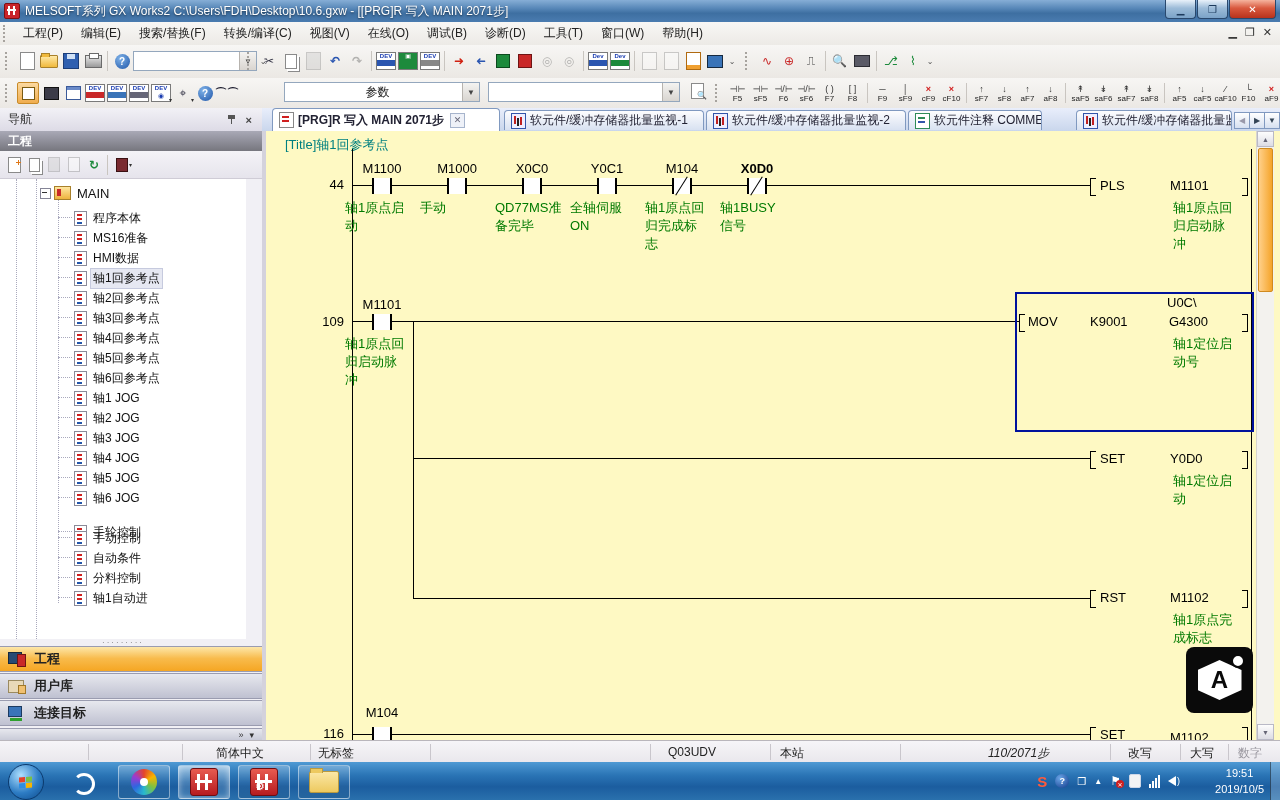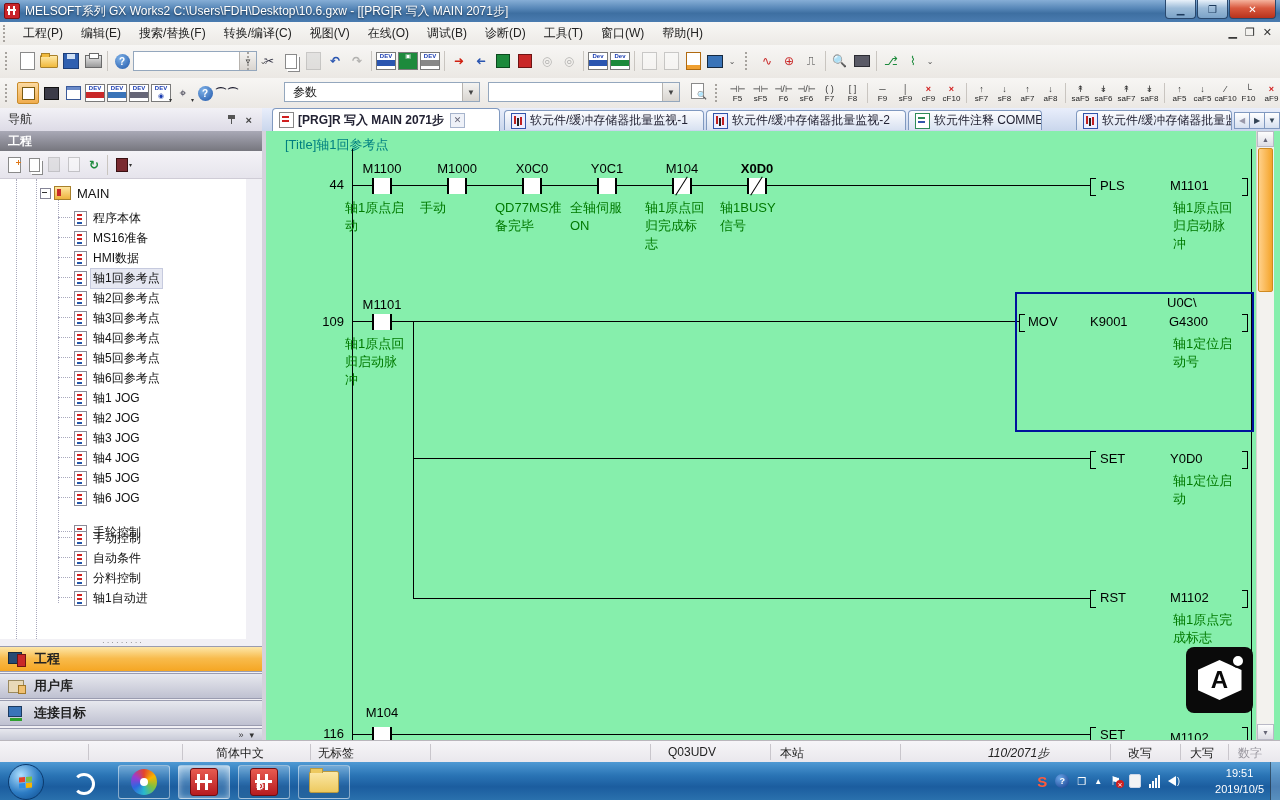--- a/index.html
+++ b/index.html
@@ -32,21 +32,21 @@
   .ic-folder:before{content:"";position:absolute;left:0;top:-3px;width:7px;height:3px;background:#f0b93c;border:1px solid #a8802a;border-bottom:none;}
   .ic-floppy{width:14px;height:14px;background:#2f5fb0;border:1px solid #1c3d78;position:relative;}
   .ic-floppy:before{content:"";position:absolute;left:3px;top:0;width:8px;height:5px;background:#cfe0f5;}
   .ic-printer{width:15px;height:11px;background:linear-gradient(#e8e8e8,#9a9a9a);border:1px solid #6a6a6a;position:relative;}
   .ic-printer:before{content:"";position:absolute;left:3px;top:-3px;width:8px;height:4px;background:#fff;border:1px solid #6a6a6a;}
   .ic-help{width:15px;height:15px;border-radius:50%;background:radial-gradient(circle at 35% 30%,#7fb2e8,#1e55a8);color:#fff;font-size:10px;font-weight:bold;display:flex;align-items:center;justify-content:center;}
   .ic-dev{width:18px;height:16px;background:#fff;border:1px solid #7a7a7a;font-size:6px;font-weight:bold;color:#1a3cb0;display:flex;flex-direction:column;align-items:center;line-height:7px;}
   .ic-dev i{font-style:normal;}
   .ic-dev .strip{width:100%;height:6px;}
   .combo{height:20px;background:#fff;border:1px solid #94a7bd;display:flex;align-items:center;font-size:12px;color:#222;box-sizing:border-box;}
-  .combo .cval{flex:1;padding-left:8px;white-space:nowrap;overflow:hidden;}
+  .combo .cval{flex:1;padding-left:8px;white-space:nowrap;overflow:hidden;text-align:center;}
   .combo .carrow{width:16px;height:100%;background:linear-gradient(#f4f3f1,#d9d5d0);border-left:1px solid #b7b3ae;display:flex;align-items:center;justify-content:center;font-size:8px;color:#444;}
   
   .lbtn{width:23px;height:25px;display:flex;flex-direction:column;align-items:center;justify-content:center;border-radius:2px;flex:none;}
   .lbtn .ls{font-size:9px;line-height:10px;color:#333;}
   .lbtn .ll{font-size:8px;line-height:9px;color:#222;}
   .lbtn.red .ls{color:#d01818;font-weight:bold;}
   
   .band{position:absolute;left:0;top:108px;width:1280px;height:23px;}
   .nav-header{position:absolute;left:0;top:0;width:262px;height:23px;background:linear-gradient(#f2f1f6,#dddbe6);border-bottom:1px solid #b9b7c4;display:flex;align-items:center;font-size:12px;color:#333;}
   .pin{width:9px;height:9px;position:relative;margin-right:10px;}
@@ -86,21 +86,21 @@
   .navbtn.gray{background:linear-gradient(#e7e8ee,#bfc1d1);}
   .nbicon{width:18px;height:16px;position:relative;flex:none;}
   .nbicon .scr{position:absolute;left:0;top:1px;width:12px;height:10px;background:#274a73;border:1px solid #16293f;}
   .nbicon .bk{position:absolute;right:0;bottom:0;width:7px;height:11px;background:#c92828;border:1px solid #6e1414;}
   .nbicon .book{position:absolute;left:0;top:2px;width:14px;height:11px;background:#e8d9b8;border:1px solid #9a8a60;}
   .nbicon .hand{position:absolute;right:0;bottom:0;width:6px;height:7px;background:#f0c070;border:1px solid #a07828;}
   .nbicon .pc{position:absolute;left:0;top:1px;width:12px;height:9px;background:#3a74b8;border:1px solid #1c3a60;}
   .nbicon .wire{position:absolute;left:2px;bottom:0;width:12px;height:3px;background:#2ea02e;}
   .corner-strip{position:absolute;left:0;top:597px;width:262px;height:12px;background:linear-gradient(#e7e8ee,#c9cbd8);border-top:1px solid #9a9cb0;display:flex;align-items:center;justify-content:flex-end;padding-right:8px;gap:6px;box-sizing:border-box;font-size:9px;color:#333;}
   
-  .ladder{position:absolute;left:266px;top:131px;width:1014px;height:609px;background:#86efac;overflow:hidden;font-size:13px;color:#000;}
+  .ladder{position:absolute;left:266px;top:131px;width:1014px;height:609px;background:#fef9c3;overflow:hidden;font-size:13px;color:#000;}
   .hw{position:absolute;height:1px;background:#000;}
   .vw{position:absolute;width:1px;background:#000;}
   .stepnum{position:absolute;width:50px;text-align:right;font-size:13px;}
   .dev{position:absolute;transform:translateX(-50%);font-size:13px;white-space:nowrap;}
   .cmt{position:absolute;font-size:13px;line-height:18px;color:#007a00;white-space:pre;}
   .contact{position:absolute;width:20px;height:16px;background:#fff;}
   .contact .b1,.contact .b2{position:absolute;top:0;width:2px;height:16px;background:#000;}
   .contact .b1{left:0;}.contact .b2{right:0;}
   .contact .slash{position:absolute;left:9px;top:-3px;width:1px;height:22px;background:#000;transform:rotate(32deg);}
   .brL{position:absolute;width:5px;height:16px;border-left:1px solid #000;border-top:1px solid #000;border-bottom:1px solid #000;}

